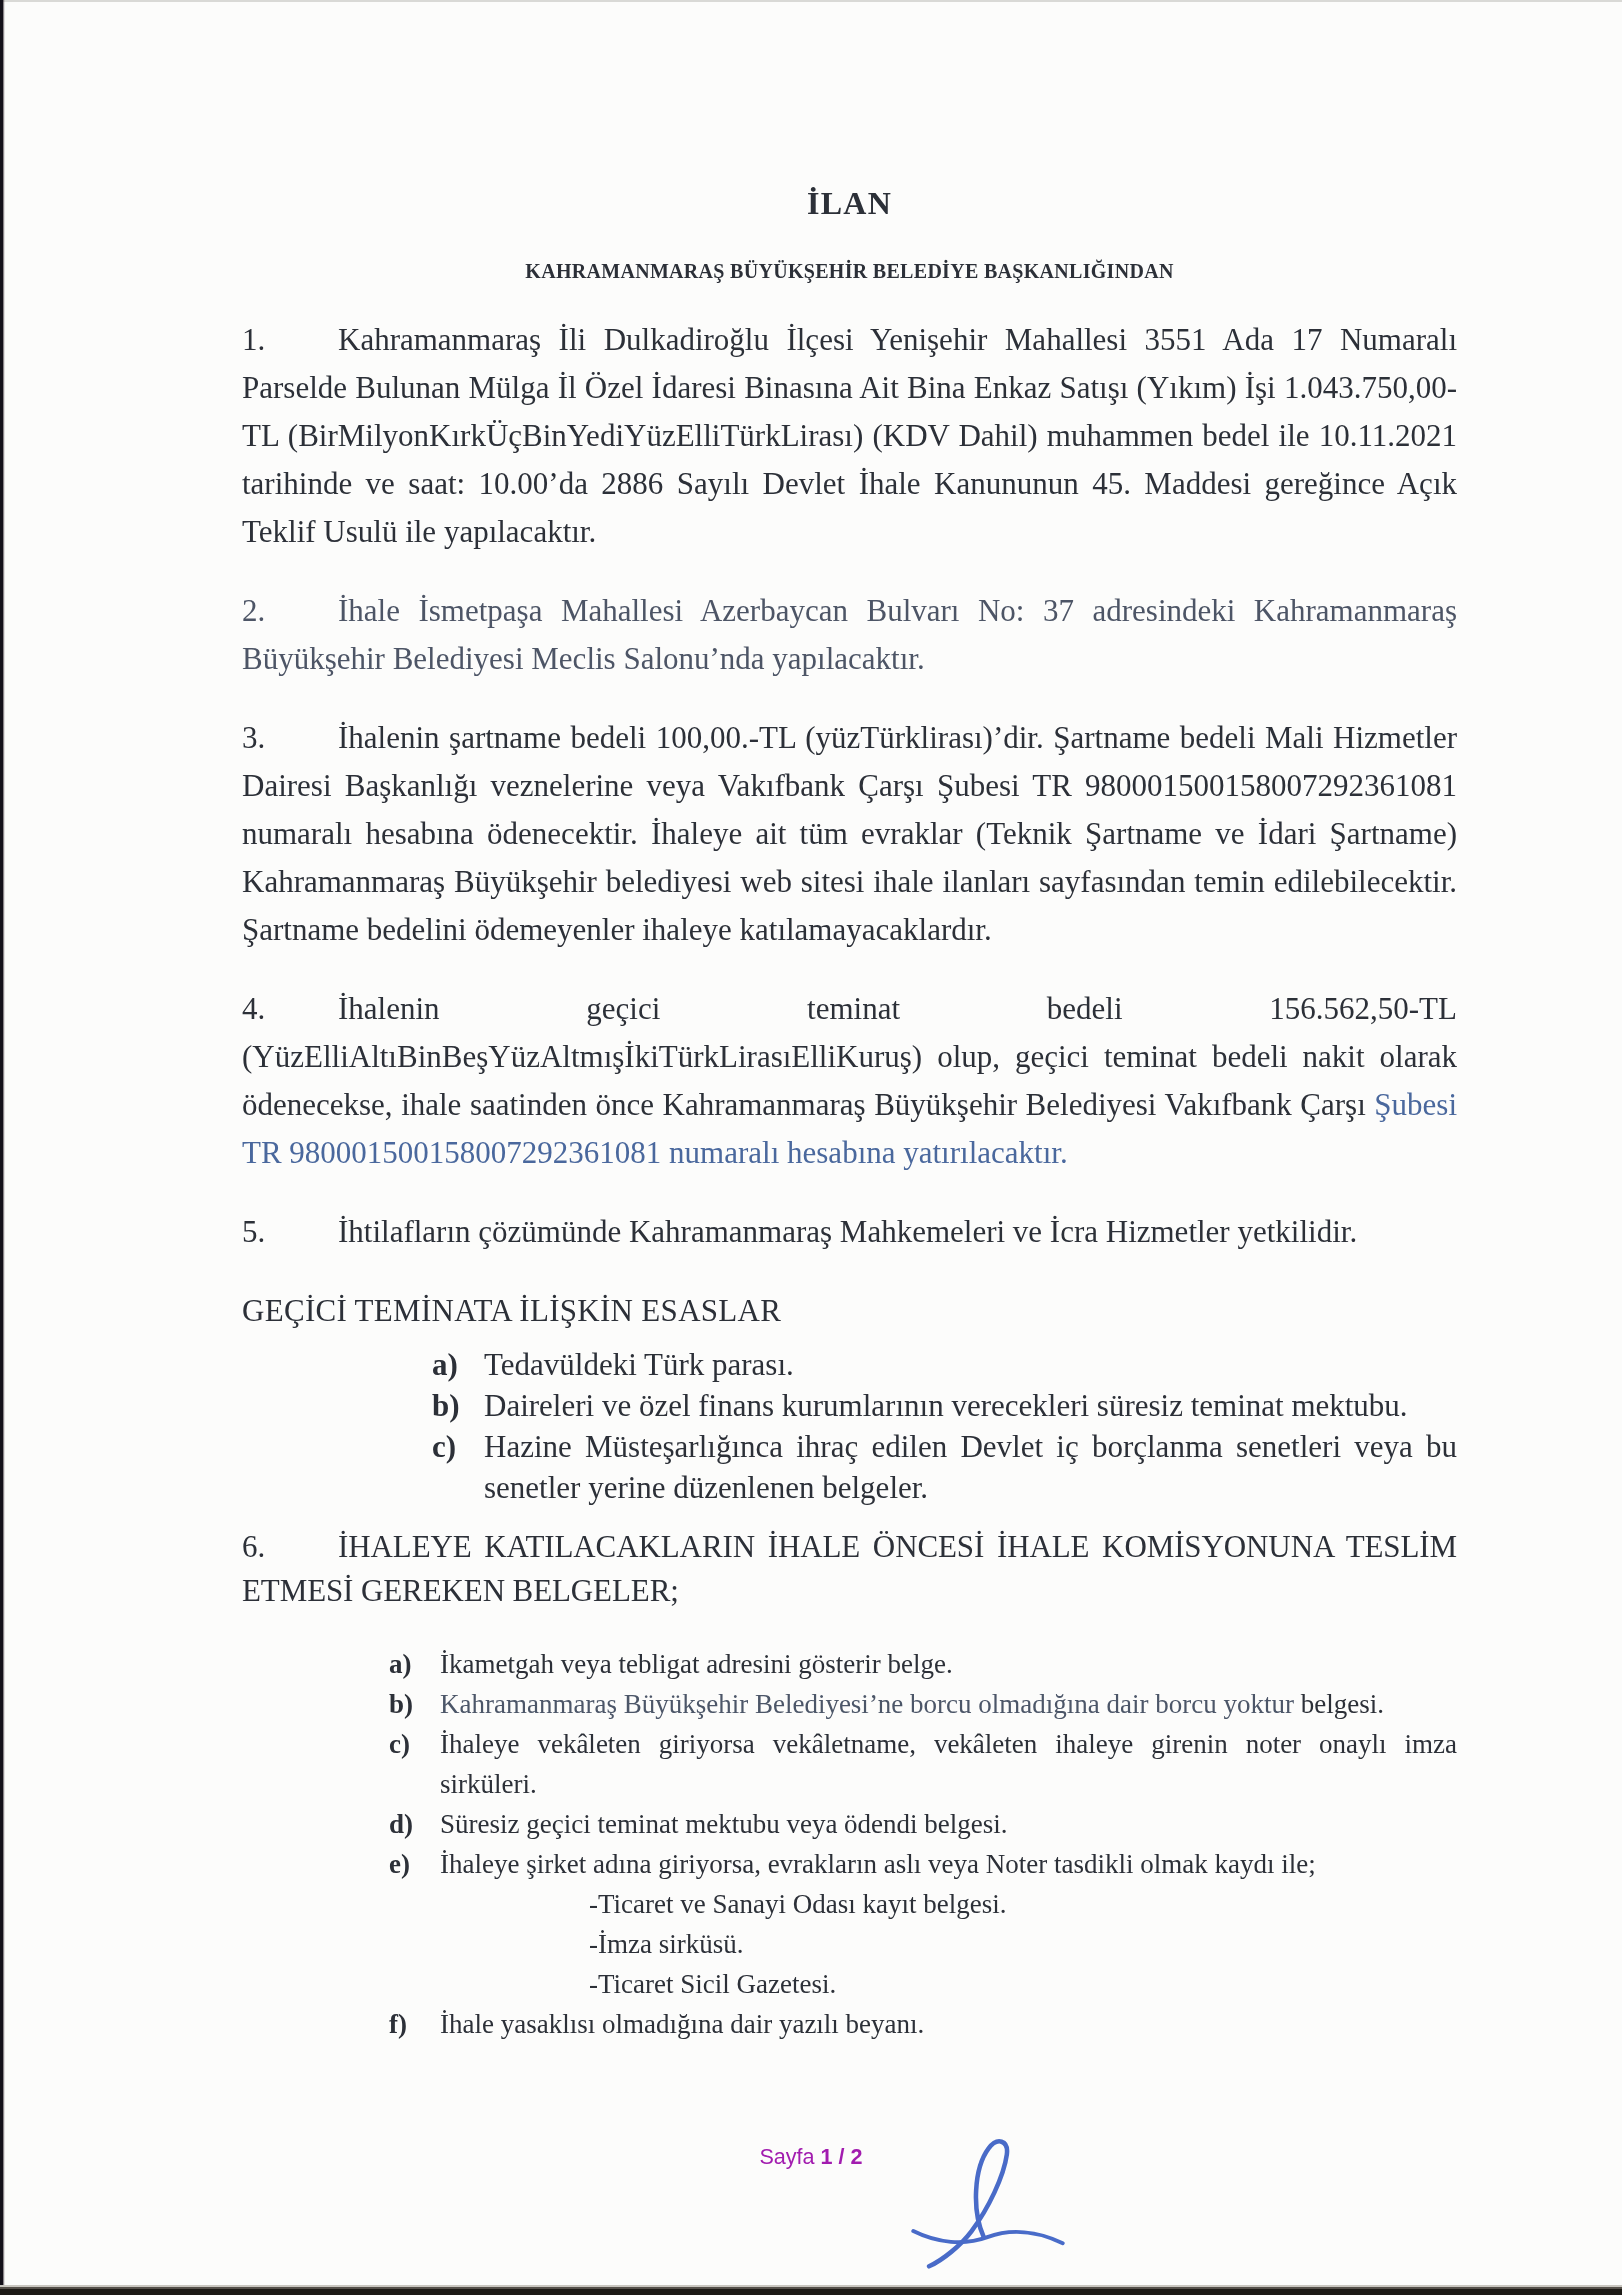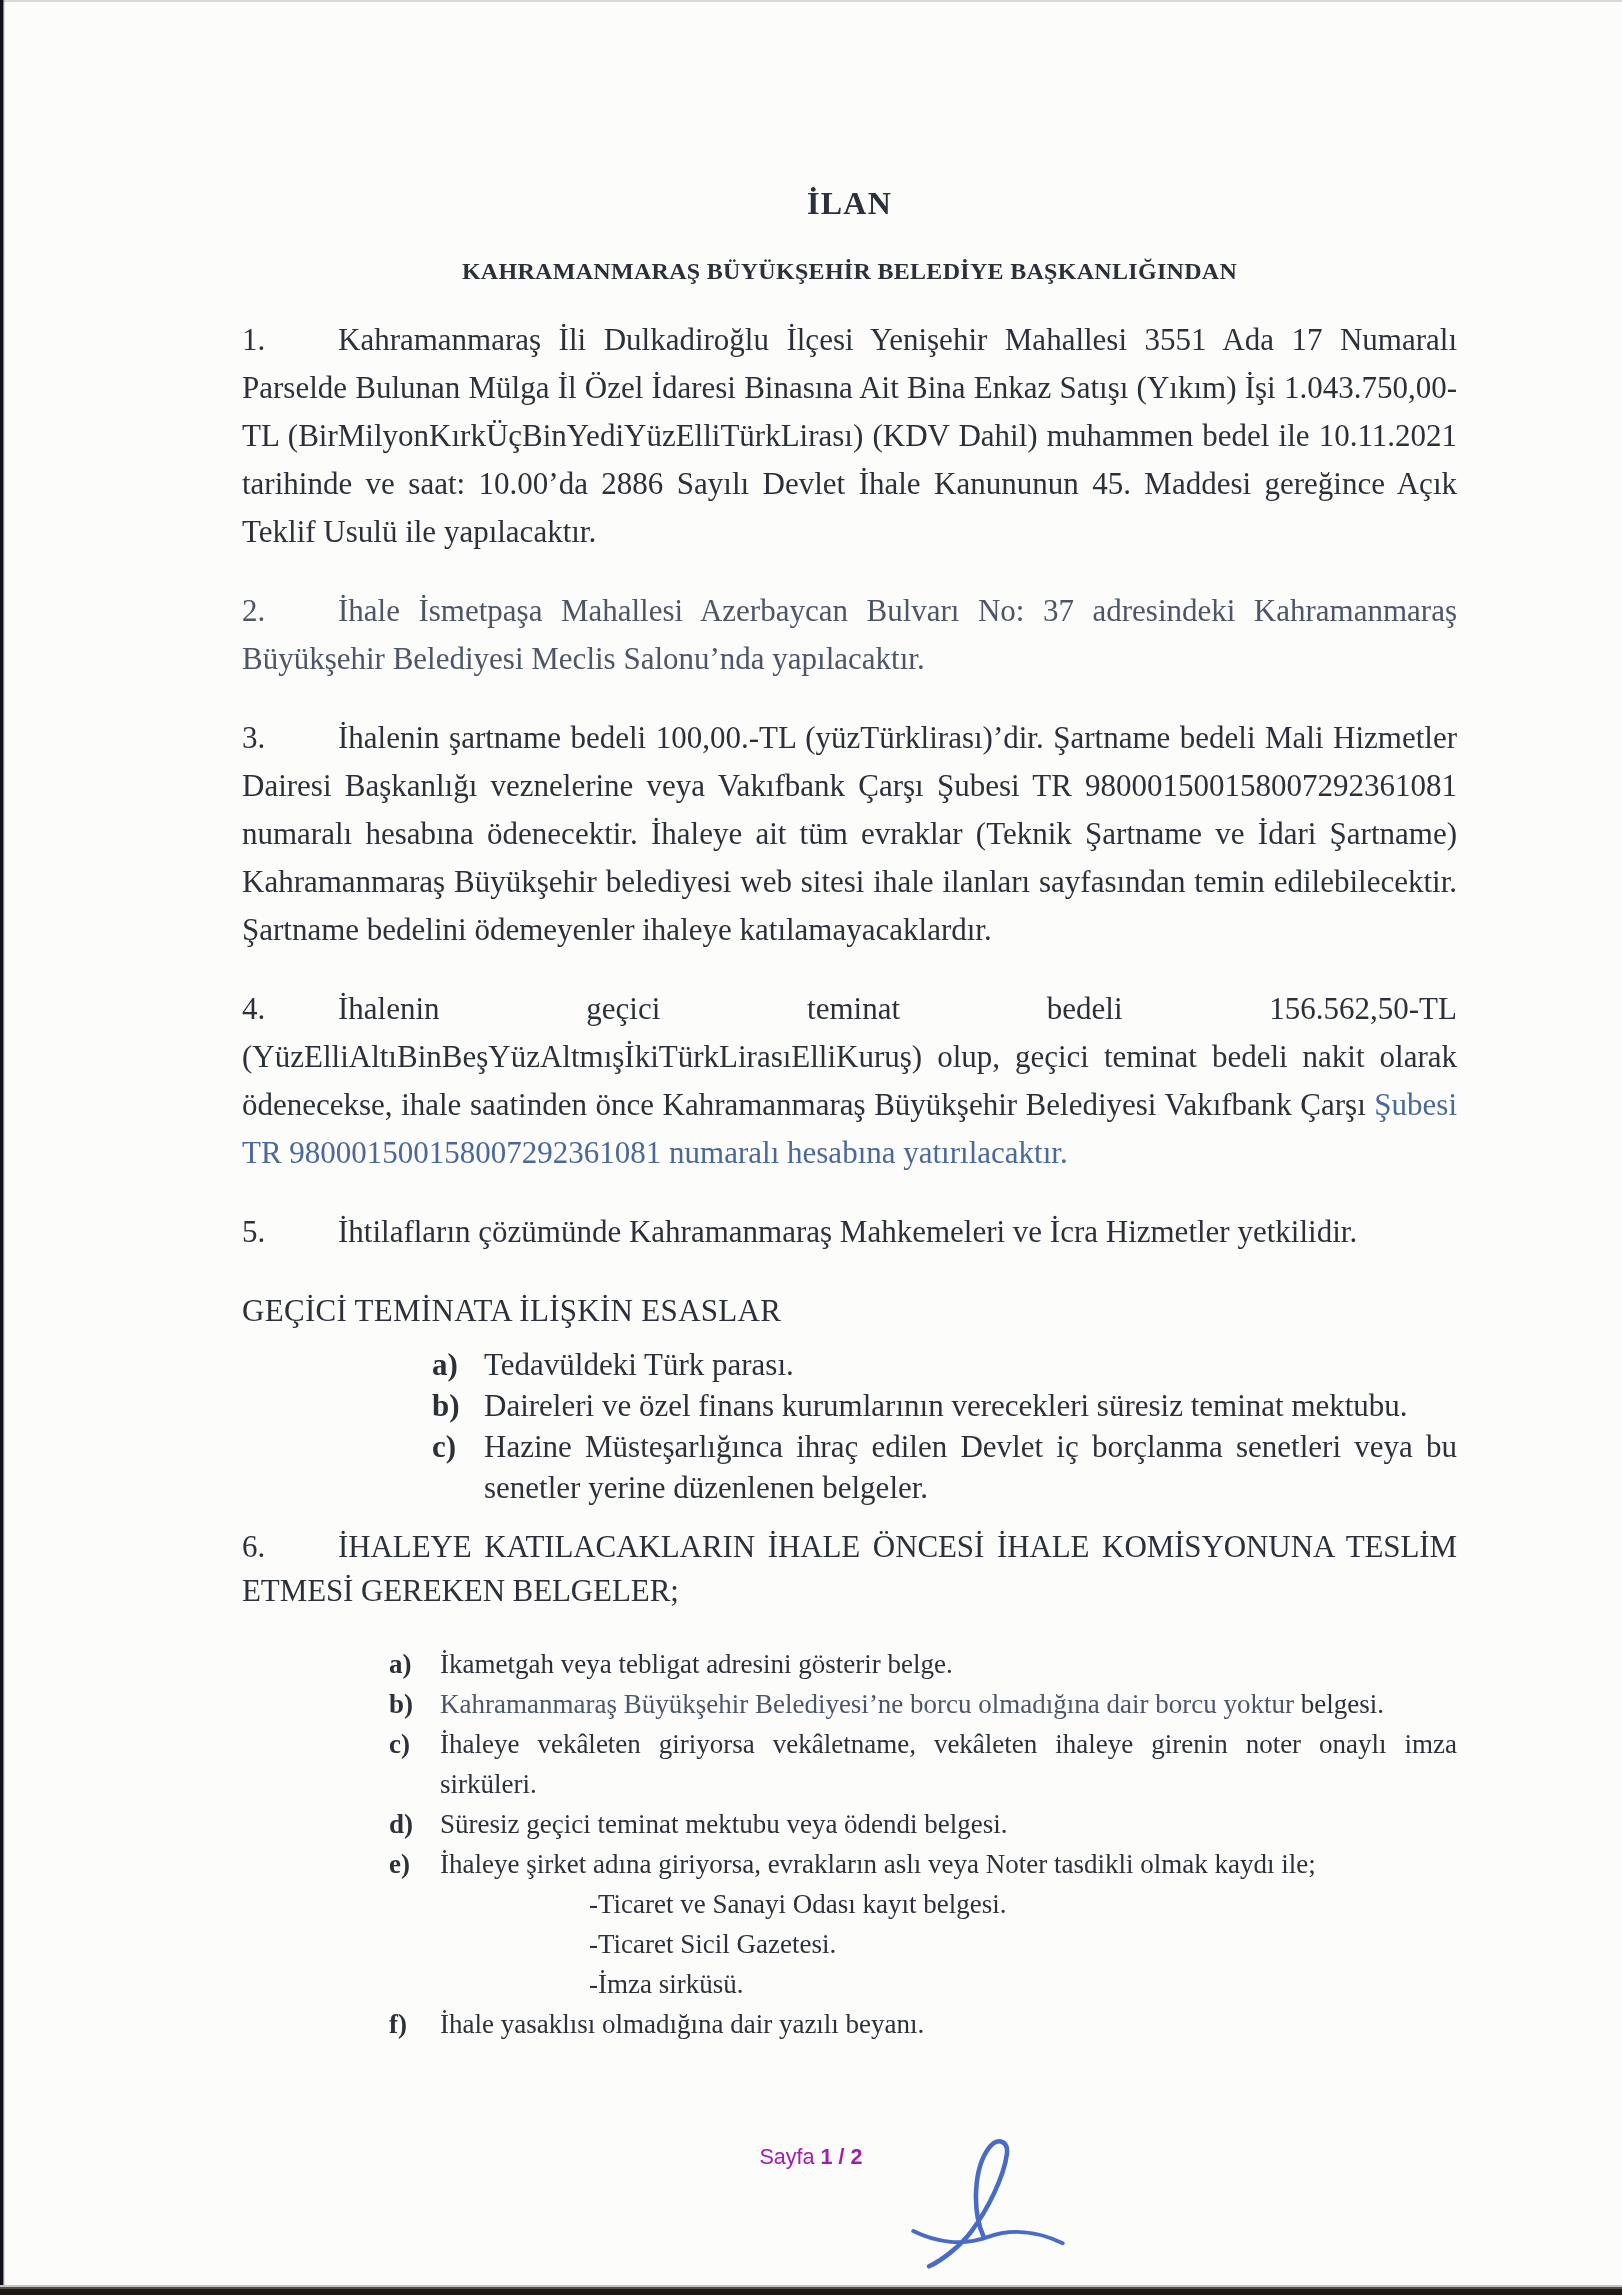--- a/index.html
+++ b/index.html
@@ -15,21 +15,21 @@
   
   .edge-left{position:absolute;left:0;top:0;width:4.6px;height:2295px;
     background:linear-gradient(90deg,#14111a 0 2.6px,rgba(45,35,42,.55) 2.6px 3.9px,rgba(60,50,55,.15) 3.9px 4.6px);}
   .edge-bottom{position:absolute;left:0;bottom:0;width:1622px;height:9.8px;
     background:linear-gradient(0deg,#1d1a16 0 6.5px,#56514b 6.5px 7.9px,#c9c6c0 7.9px 9.8px);}
   .edge-top{position:absolute;left:0;top:0;width:1622px;height:2px;background:#d9d9d6;}
 
   .content{padding:184px 211px 0 196px;}
 
   .doc-title{font-size:32px;line-height:38px;font-weight:bold;text-align:center;letter-spacing:1.3px;}
-  .doc-subtitle{font-size:24px;line-height:38px;font-weight:bold;text-align:center;margin-top:30px;letter-spacing:0.3px;}
+  .doc-subtitle{font-size:20px;line-height:38px;font-weight:bold;text-align:center;margin-top:30px;letter-spacing:0.3px;}
 
   .para{font-size:31px;line-height:48px;text-align:justify;margin-top:17.7px;}
   .para.first{margin-top:26px;}
   .num{display:inline-block;width:96px;}
   .spread{display:block;text-align-last:justify;}
   .faded{color:#4d5566;}
   .ink-blue{color:#4a689d;}
   .soft{color:#4c5668;}
 
   .section-heading{font-size:31px;line-height:48px;font-weight:normal;margin:14.4px 0 0 0;letter-spacing:0.3px;}
@@ -97,22 +97,22 @@
       <div class="item"><span class="marker">b)</span><span class="soft">Kahramanmaraş Büyükşehir Belediyesi’ne borcu olmadığına dair borcu yoktur</span><span> belgesi.</span></div>
 
       <div class="item"><span class="marker">c)</span><span>İhaleye vekâleten giriyorsa vekâletname, vekâleten ihaleye girenin noter onaylı imza sirküleri.</span></div>
 
       <div class="item"><span class="marker">d)</span><span>Süresiz geçici teminat mektubu veya ödendi belgesi.</span></div>
 
       <div class="item no-hang"><span class="marker">e)</span><span>İhaleye şirket adına giriyorsa, evrakların aslı veya Noter tasdikli olmak kaydı ile;</span></div>
 
       <div class="sub-list">
         <div class="sub-item">-Ticaret ve Sanayi Odası kayıt belgesi.</div>
+        <div class="sub-item">-İmza sirküsü.</div>
         <div class="sub-item">-Ticaret Sicil Gazetesi.</div>
-        <div class="sub-item">-İmza sirküsü.</div>
       </div>
 
       <div class="item"><span class="marker">f)</span><span>İhale yasaklısı olmadığına dair yazılı beyanı.</span></div>
     </div>
 
   </div>
 
   <div class="footer">
     <span>Sayfa</span>&nbsp;<b>1 / 2</b>
   </div>

